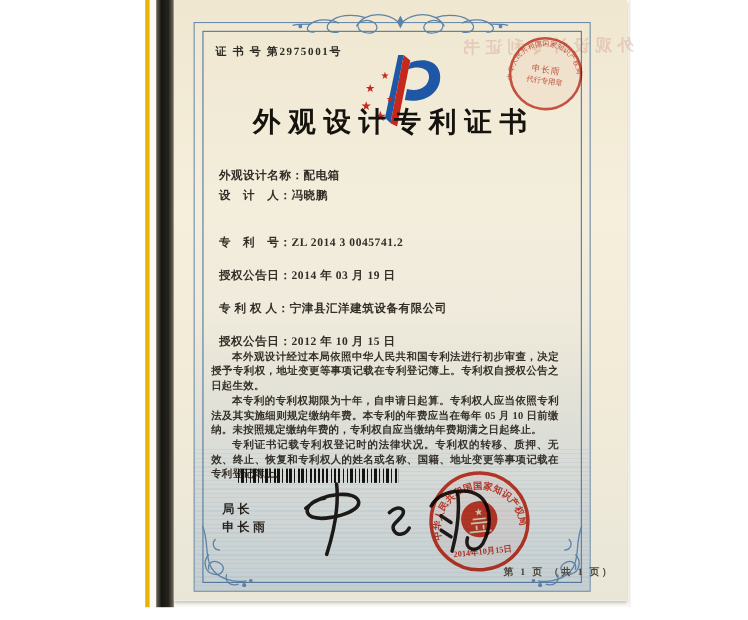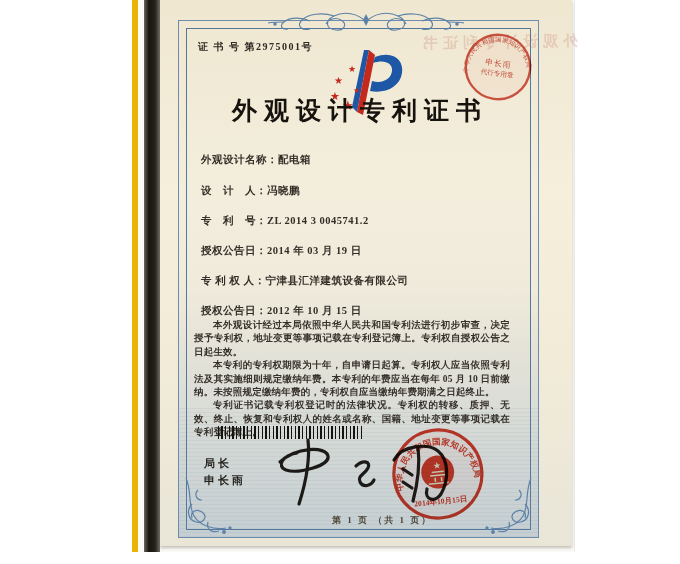--- a/index.html
+++ b/index.html
@@ -1,19 +1,19 @@
 <!DOCTYPE html>
 <html><head>
 <meta charset="utf-8">
 <style>
   html,body{margin:0;padding:0;background:#ffffff;}
   .stage{position:relative;width:680px;height:564px;background:#ffffff;overflow:hidden;
          font-family:"Liberation Serif","DejaVu Serif",serif;}
   .photo{position:absolute;left:132px;top:0;width:436px;height:552px;background:#fbfaf6;
-         border-left:6px solid #eab308;border-right:1px solid #ecebe6;}
+         border-left:4px solid #eab308;border-right:1px solid #ecebe6;}
   .spine{position:absolute;left:6px;top:0;width:16px;height:100%;
          background:linear-gradient(90deg,#6a665e 0%,#17150f 30%,#26231d 70%,#736e64 100%);}
   .page{position:absolute;left:22px;top:0;width:412px;height:546px;
         background:linear-gradient(180deg,#efe7d0 0%,#f6efdc 35%,#f2ebd8 65%,#e9e6d8 100%);
         box-shadow:0 2px 3px rgba(90,85,70,.35);}
   
   .frame{position:absolute;left:18px;top:20px;right:33px;bottom:8px;border:1px solid #6d8cab;
          background:linear-gradient(180deg,rgba(213,223,232,0) 0%,rgba(207,218,228,.12) 52%,
                      rgba(183,198,211,.42) 78%,rgba(172,190,205,.60) 100%);}
   .frame-inner{position:absolute;inset:7px;border:1.6px solid #54779c;}
@@ -37,21 +37,21 @@
       background:repeating-linear-gradient(90deg,#15130f 0 1.5px,rgba(0,0,0,0) 1.5px 3px,
       #15130f 3px 5.5px,rgba(0,0,0,0) 5.5px 7.5px,#15130f 7.5px 8.5px,rgba(0,0,0,0) 8.5px 11px);}
   .sig-block{position:absolute;left:44px;top:455px;font-size:11px;font-weight:700;
              color:#27241f;letter-spacing:3px;line-height:17px;}
   .signature{position:absolute;left:92px;top:436px;}
   .seal{mix-blend-mode:multiply;opacity:.92;}
   .seal-corner{position:absolute;left:299px;top:28px;transform:rotate(8deg);}
   .seal-main{position:absolute;left:230px;top:427px;transform:rotate(-6deg);}
   .ghost{position:absolute;left:258px;top:33px;font-size:15px;letter-spacing:5px;color:#b8584a;
          opacity:.20;transform:scaleX(-1) rotate(1deg);white-space:nowrap;font-weight:700;}
-  .footer{position:absolute;left:0;right:12px;top:514px;text-align:center;font-size:9px;
+  .footer{position:absolute;left:0;right:12px;top:514px;text-align:right;font-size:9px;
           letter-spacing:2px;color:#4d4739;font-weight:600;padding-left:44px;}
 </style>
 </head>
 <body>
 
 <div class="stage">
   <div class="photo">
     <div class="spine"></div>
 
     <div class="page">
@@ -111,21 +111,21 @@
           <text x="16" y="62" font-size="13">★</text>
           <text x="27" y="45" font-size="8">★</text>
         </g>
       </svg>
 
       <div class="title">外观设计专利证书</div>
 
       <div class="row" style="top:153px;">
         <span>外观设计名称：</span><span>配电箱</span>
       </div>
-      <div class="row" style="top:184px;">
+      <div class="row" style="top:171px;">
         <span>设　计　人：</span><span>冯晓鹏</span>
       </div>
       <div class="row" style="top:214px;">
         <span>专　利　号：</span><span>ZL 2014 3 0045741.2</span>
       </div>
       <div class="row" style="top:244px;">
         <span>授权公告日：</span><span>2014 年 03 月 19 日</span>
       </div>
       <div class="row" style="top:274px;">
         <span>专 利 权 人：</span><span>宁津县汇洋建筑设备有限公司</span>

